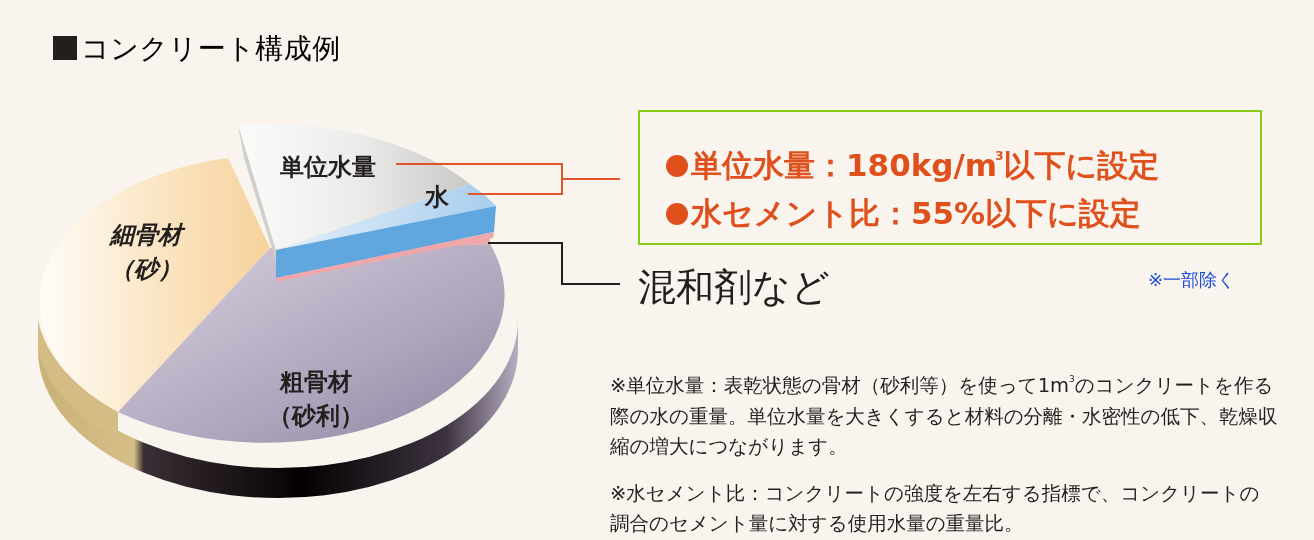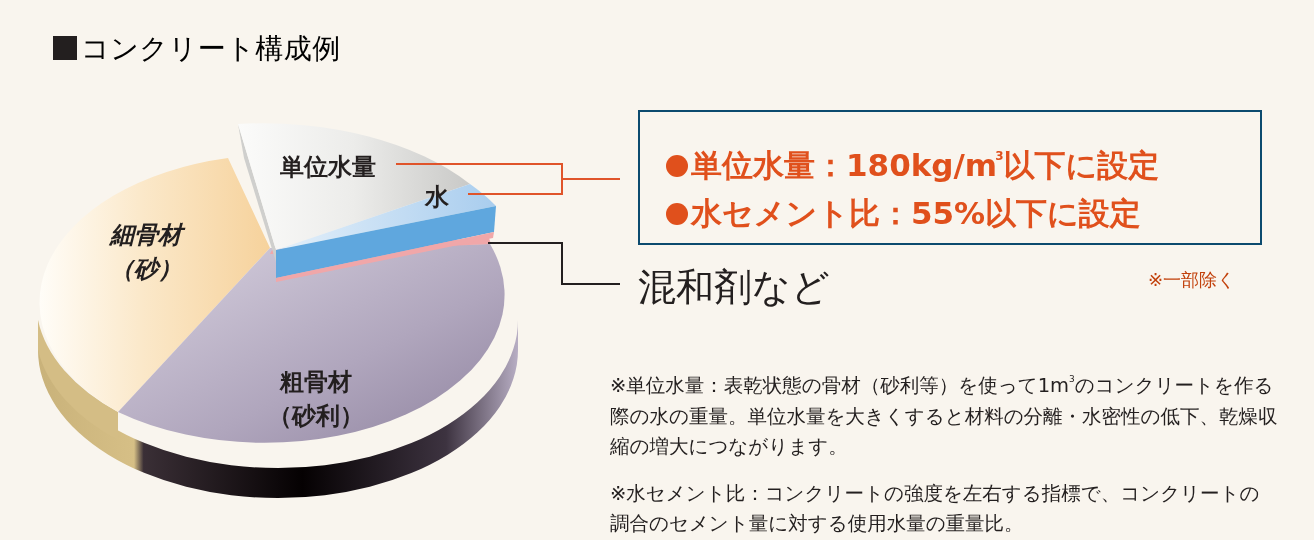--- a/index.html
+++ b/index.html
@@ -46,21 +46,21 @@
       text-align: center;
       line-height: 34px;
       white-space: nowrap;
     }
     .info-box {
       position: absolute;
       left: 638px;
       top: 110px;
       width: 624px;
       height: 135px;
-      border: 2px solid #0c4a6e;
+      border: 2px solid #84cc16;
       box-sizing: border-box;
       padding: 20px 0 0 26px;
     }
     .info-line {
       color: #e0501c;
       font-weight: bold;
       font-size: 31px;
       line-height: 48px;
       white-space: nowrap;
     }
@@ -84,21 +84,21 @@
       top: 262px;
       font-size: 38px;
       color: #231f1f;
       white-space: nowrap;
     }
     .partial-note {
       position: absolute;
       left: 1148px;
       top: 268px;
       font-size: 18px;
-      color: #c2410c;
+      color: #1d4ed8;
       white-space: nowrap;
     }
     .footnotes {
       position: absolute;
       left: 594px;
       top: 348px;
       width: 700px;
       font-size: 19.5px;
       line-height: 30.5px;
       color: #231f1f;

